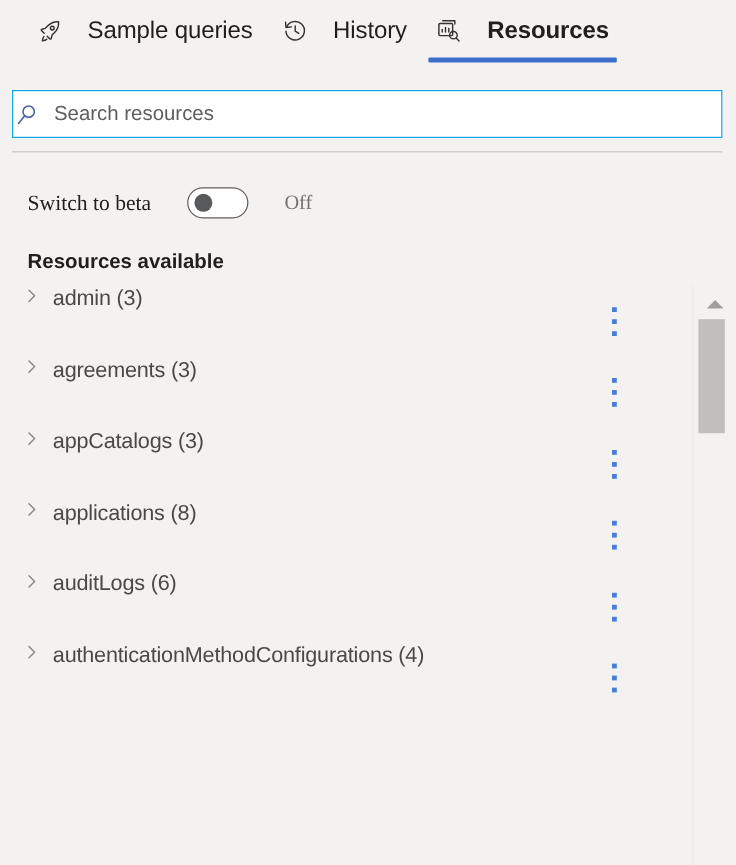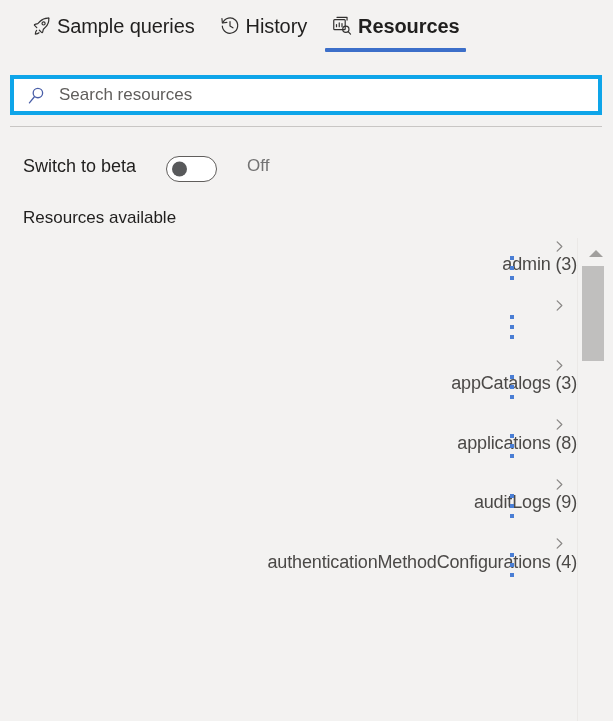--- a/index.html
+++ b/index.html
@@ -25,21 +25,21 @@
     height: 62px;
     background: #f3f2f1;
     display: flex;
     align-items: flex-start;
     padding-left: 18px;
   }
 
   .tab {
     display: flex;
     align-items: center;
-    gap: 5px;
+    gap: 21px;
     height: 52px;
     padding: 0 12px;
     cursor: pointer;
     position: relative;
     background: transparent;
     border: none;
     font-family: "Liberation Sans", sans-serif;
   }
 
   .tab .tab-label {
@@ -79,24 +79,23 @@
   }
 
   
   .search-wrap {
     position: absolute;
     top: 75px;
     left: 10px;
     width: 592px;
     height: 40px;
     background: #ffffff;
-    border: 4px solid #0ea5e9;
-    display: flex;
-    align-items: center;
-    padding-left: 11px;
+    border: 1px solid #0ea5e9;
+    display: flex;
+    align-items: center;
   }
 
   .search-icon {
     width: 22px;
     height: 22px;
     display: inline-flex;
     align-items: center;
     justify-content: center;
     flex: 0 0 auto;
     margin-right: 12px;
@@ -127,21 +126,23 @@
     height: 1px;
     background: #c8c6c4;
   }
 
   
   .beta-row {
     position: absolute;
     top: 156px;
     left: 23px;
     display: flex;
+    align-items: center;
     gap: 30px;
+    font-family: Liberation Serif, serif;
   }
 
   .beta-label {
     font-size: 18px;
     color: #201f1e;
     white-space: nowrap;
   }
 
   .toggle {
     width: 51px;
@@ -168,42 +169,41 @@
     font-size: 17px;
     color: #737373;
   }
 
   
   .section-heading {
     position: absolute;
     top: 208px;
     left: 23px;
     font-size: 17px;
-    font-weight: normal;
+    font-weight: bold;
     color: #201f1e;
   }
 
   
   .list {
     position: absolute;
     top: 238px;
     left: 0;
     width: 577px;
     height: 483px;
     overflow: hidden;
   }
 
   .list-item {
     position: relative;
     height: 59.5px;
     display: flex;
-    align-items: flex-end;
+    align-items: flex-start;
     padding-left: 18px;
     cursor: pointer;
-    flex-direction: column;
   }
 
   .chevron {
     width: 16px;
     height: 16px;
     flex: 0 0 auto;
     display: inline-flex;
     align-items: center;
     justify-content: center;
     margin-right: 10px;
@@ -358,20 +358,21 @@
       </span>
   </div>
 
 
   <div class="list-item">
     <span class="chevron">
       <svg width="15" height="15" viewBox="0 0 16 16" fill="none" stroke="#8a8886" stroke-width="1.3" stroke-linecap="round" stroke-linejoin="round">
           <path d="M5.5 3 10.5 8l-5 5"></path>
         </svg>
     </span>
+    <span class="item-label">agreements (3)</span>
     <span class="more-menu">
         <span></span>
         <span></span>
         <span></span>
       </span>
   </div>
 
   <div class="list-item">
     <span class="chevron">
       <svg width="15" height="15" viewBox="0 0 16 16" fill="none" stroke="#8a8886" stroke-width="1.3" stroke-linecap="round" stroke-linejoin="round">
@@ -400,21 +401,21 @@
       </span>
   </div>
 
 
   <div class="list-item">
     <span class="chevron">
       <svg width="15" height="15" viewBox="0 0 16 16" fill="none" stroke="#8a8886" stroke-width="1.3" stroke-linecap="round" stroke-linejoin="round">
           <path d="M5.5 3 10.5 8l-5 5"></path>
         </svg>
     </span>
-    <span class="item-label">auditLogs (9)</span>
+    <span class="item-label">auditLogs (6)</span>
     <span class="more-menu">
         <span></span>
         <span></span>
         <span></span>
       </span>
   </div>
 
   <div class="list-item">
     <span class="chevron">
       <svg width="15" height="15" viewBox="0 0 16 16" fill="none" stroke="#8a8886" stroke-width="1.3" stroke-linecap="round" stroke-linejoin="round">

